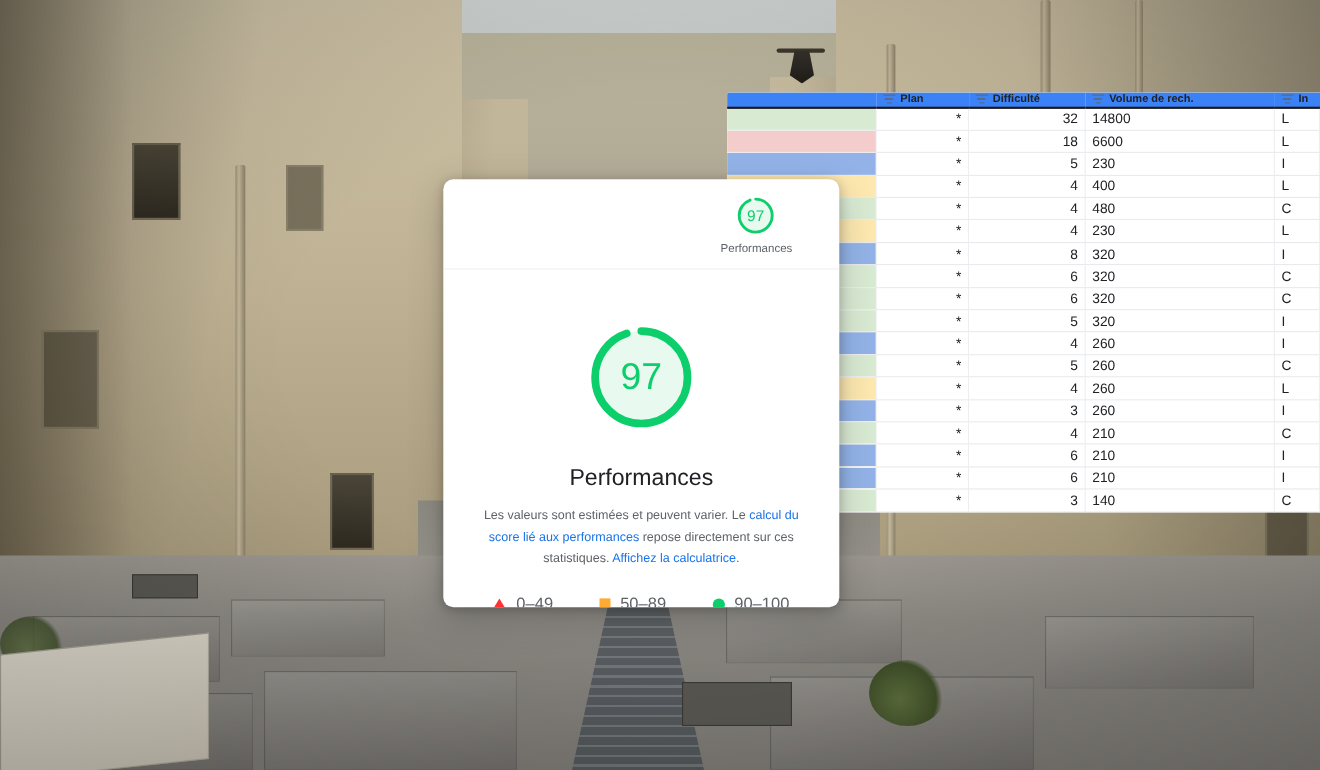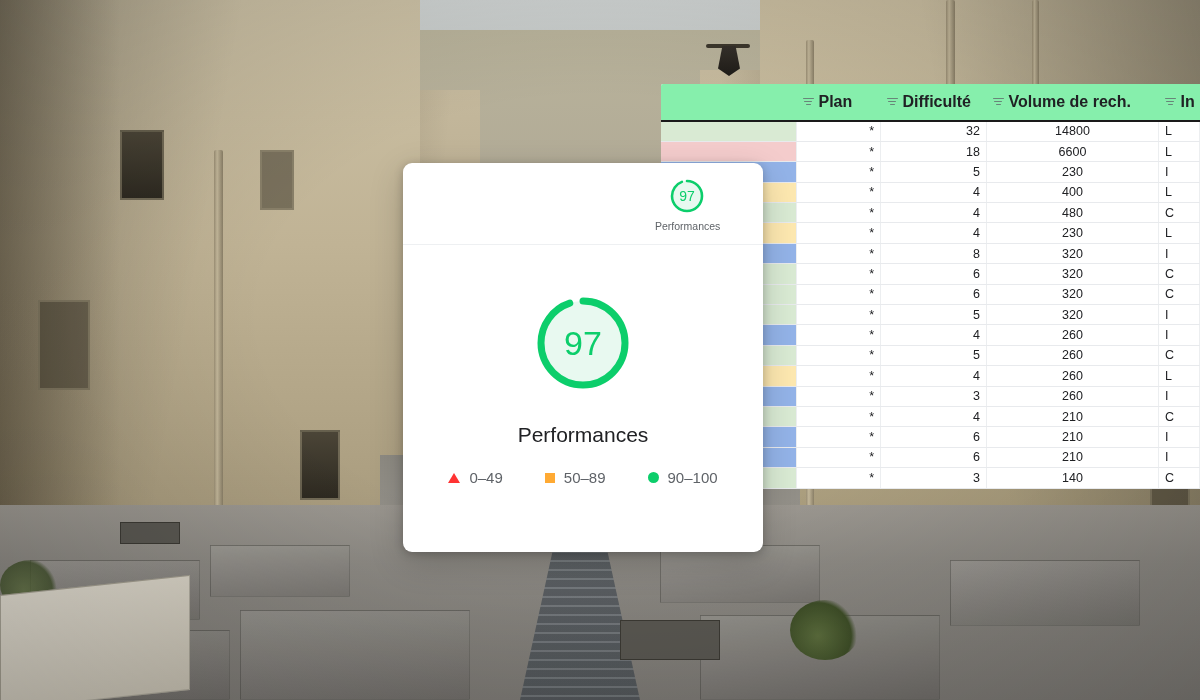--- a/index.html
+++ b/index.html
@@ -142,26 +142,26 @@
     font-family: "Liberation Sans", sans-serif;
     font-size: 12.5px;
     color: #202124;
     border-top-left-radius: 2px;
     overflow: hidden;
   }
 
   table.sheet { width: 100%; border-collapse: collapse; table-layout: fixed; }
 
   table.sheet thead th {
-    height: 37px;
+    height: 14px;
     padding: 0 6px;
-    font-size: 16px;
+    font-size: 10px;
     font-weight: bold;
     text-align: left;
-    background: #86efac;
+    background: #3b82f6;
     color: #202124;
     border-bottom: 2px solid #1a1a1a;
     white-space: nowrap;
     vertical-align: middle;
   }
   table.sheet thead th .hdr-inner {
     display: flex;
     align-items: center;
     gap: 5px;
   }
@@ -190,21 +190,21 @@
     white-space: nowrap;
     overflow: hidden;
     vertical-align: middle;
   }
 
   td.col-color   { width: 136px; padding: 0; border-right: 1px solid #d4d6d8; }
   td.col-plan    { width: 84px;  text-align: right; color: #444; font-size: 11px; }
   th.col-plan-h  { width: 84px; }
   td.col-diff    { width: 106px; text-align: right; }
   th.col-diff-h  { width: 106px; }
-  td.col-vol     { width: 172px; text-align: center; margin-left: 14px; }
+  td.col-vol     { width: 172px; text-align: left; margin-left: 14px; }
   th.col-vol-h   { width: 172px; }
   td.col-int     { width: 41px;  text-align: left; border-right: none; }
   th.col-int-h   { width: 41px; }
 
   
   #score-card {
     position: absolute;
     left: 403px;
     top: 163px;
     width: 360px;
@@ -539,20 +539,23 @@
       <div id="big-gauge">
         <svg width="104" height="104" viewBox="0 0 104 104">
           <circle cx="52" cy="52" r="42" fill="#e8f9f0" stroke="none"></circle>
           <circle id="big-ring" cx="52" cy="52" r="42" fill="none" stroke="#0cce6b" stroke-width="7" stroke-linecap="round" transform="rotate(-90 52 52)" stroke-dasharray="249.97696941449635 263.89378290154264"></circle>
         </svg>
         <div class="num" id="big-num" style="color: rgb(12, 206, 107);">97</div>
       </div>
 
       <div id="big-label">Performances</div>
 
+      <p id="desc">
+        <span>Les valeurs sont estimées et peuvent varier. Le </span><a href="#">calcul du score lié aux performances</a><span> repose directement sur ces statistiques. </span><a href="#">Affichez la calculatrice</a><span>.</span>
+      </p>
 
       <div id="legend">
           <div class="legend-item">
             <span class="swatch-tri" style="border-bottom-color:#ff3333"></span>
             <span>0–49</span>
           </div>
           <div class="legend-item">
             <span class="swatch-sq" style="background:#ffaa33"></span>
             <span>50–89</span>
           </div>

